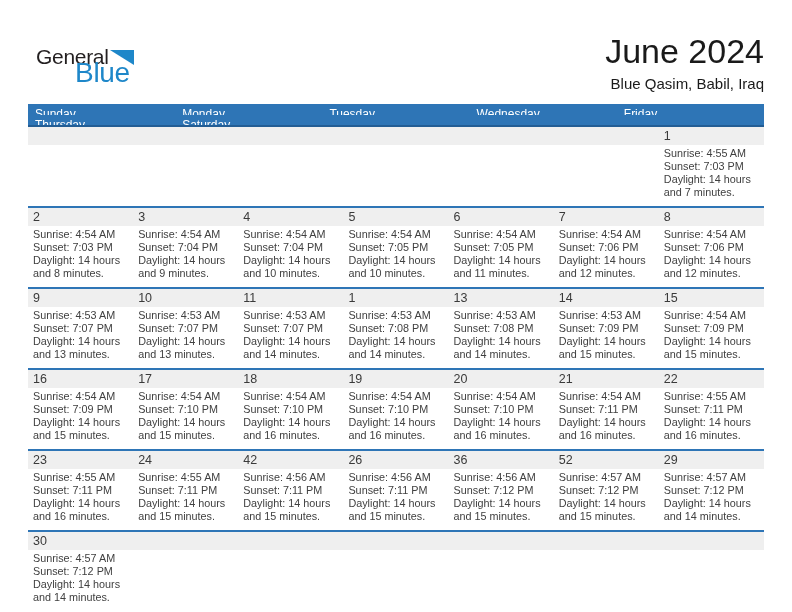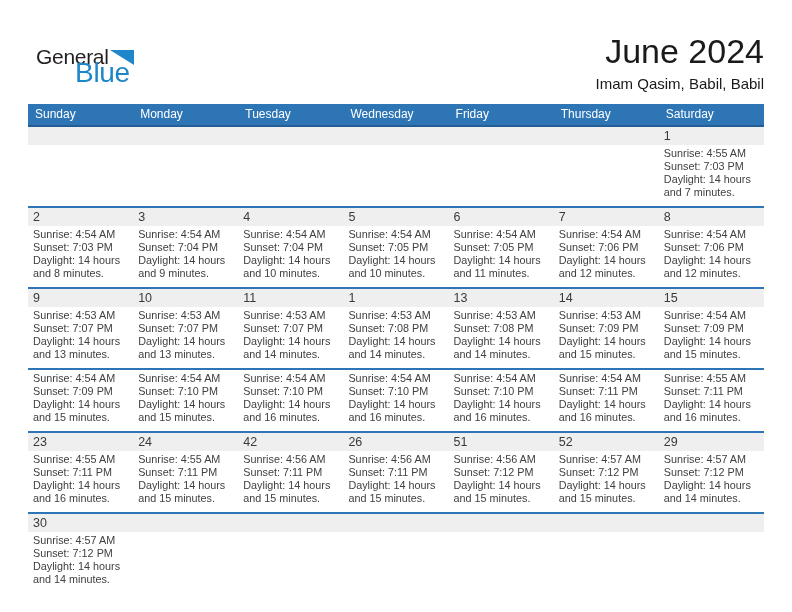--- a/index.html
+++ b/index.html
@@ -15,21 +15,21 @@
   .logo-line2 { font-size:28px; line-height:18px; color:#1e87c9; padding-left:39px;
                 margin-top:-4px; letter-spacing:-0.3px; }
 
   
   .titles { position:absolute; right:28px; top:36px; text-align:right; }
   .month-title { font-size:34px; line-height:30px; color:#1a1a1a; }
   .location { font-size:15px; line-height:18px; color:#1a1a1a; margin-top:9px; }
 
   
   .calendar { position:absolute; left:28px; top:104px; width:736px; }
-  .weekday-row { display:grid; grid-template-columns:repeat(7,1fr); background:#2e75b6;
+  .weekday-row { display:grid; grid-template-columns:repeat(5,1fr); background:#2e75b6;
                  height:23px; border-bottom:2px solid #235d94; }
   .weekday-cell { color:#ffffff; font-size:12px; line-height:21px; padding-left:7px;
                   overflow:hidden; white-space:nowrap; }
   .week-row { border-bottom:2px solid #2e75b6; }
   .week-row:last-child { border-bottom:none; }
   .band { display:grid; grid-template-columns:repeat(7,1fr); background:#efefef; height:18px; }
   .day-num { font-size:12.5px; line-height:18px; color:#3a3a3a; padding-left:5px; }
   .content { display:grid; grid-template-columns:repeat(7,1fr); height:61px; }
   .day-info { padding:2px 3px 0 5px; font-size:10.8px; line-height:13.1px; color:#404040;
               white-space:nowrap; overflow:hidden; }
@@ -44,21 +44,21 @@
       <span>General</span>
       <svg class="logo-tri" width="24" height="15" viewBox="0 0 24 15">
         <polygon points="0,0 24,0 24,15" fill="#1e87c9"></polygon>
       </svg>
     </div>
     <div class="logo-line2">Blue</div>
   </div>
 
   <div class="titles">
     <div class="month-title">June 2024</div>
-    <div class="location">Imam Qasim, Babil, Babil</div>
+    <div class="location">Blue Qasim, Babil, Iraq</div>
   </div>
 
   <div class="calendar">
     <div class="weekday-row">
       <div class="weekday-cell">Sunday</div>
       <div class="weekday-cell">Monday</div>
       <div class="weekday-cell">Tuesday</div>
       <div class="weekday-cell">Wednesday</div>
       <div class="weekday-cell">Friday</div>
       <div class="weekday-cell">Thursday</div>
@@ -194,20 +194,29 @@
             </div>
             <div class="day-info">
               <div>Sunrise: 4:54 AM</div>
               <div>Sunset: 7:09 PM</div>
               <div>Daylight: 14 hours</div>
               <div>and 15 minutes.</div>
             </div>
           </div>
         </div>
         <div class="week-row">
+          <div class="band">
+            <div class="day-num">16</div>
+            <div class="day-num">17</div>
+            <div class="day-num">18</div>
+            <div class="day-num">19</div>
+            <div class="day-num">20</div>
+            <div class="day-num">21</div>
+            <div class="day-num">22</div>
+          </div>
           <div class="content">
             <div class="day-info">
               <div>Sunrise: 4:54 AM</div>
               <div>Sunset: 7:09 PM</div>
               <div>Daylight: 14 hours</div>
               <div>and 15 minutes.</div>
             </div>
             <div class="day-info">
               <div>Sunrise: 4:54 AM</div>
               <div>Sunset: 7:10 PM</div>
@@ -245,21 +254,21 @@
               <div>and 16 minutes.</div>
             </div>
           </div>
         </div>
         <div class="week-row">
           <div class="band">
             <div class="day-num">23</div>
             <div class="day-num">24</div>
             <div class="day-num">42</div>
             <div class="day-num">26</div>
-            <div class="day-num">51</div>
+            <div class="day-num">36</div>
             <div class="day-num">52</div>
             <div class="day-num">29</div>
           </div>
           <div class="content">
             <div class="day-info">
               <div>Sunrise: 4:55 AM</div>
               <div>Sunset: 7:11 PM</div>
               <div>Daylight: 14 hours</div>
               <div>and 16 minutes.</div>
             </div>

